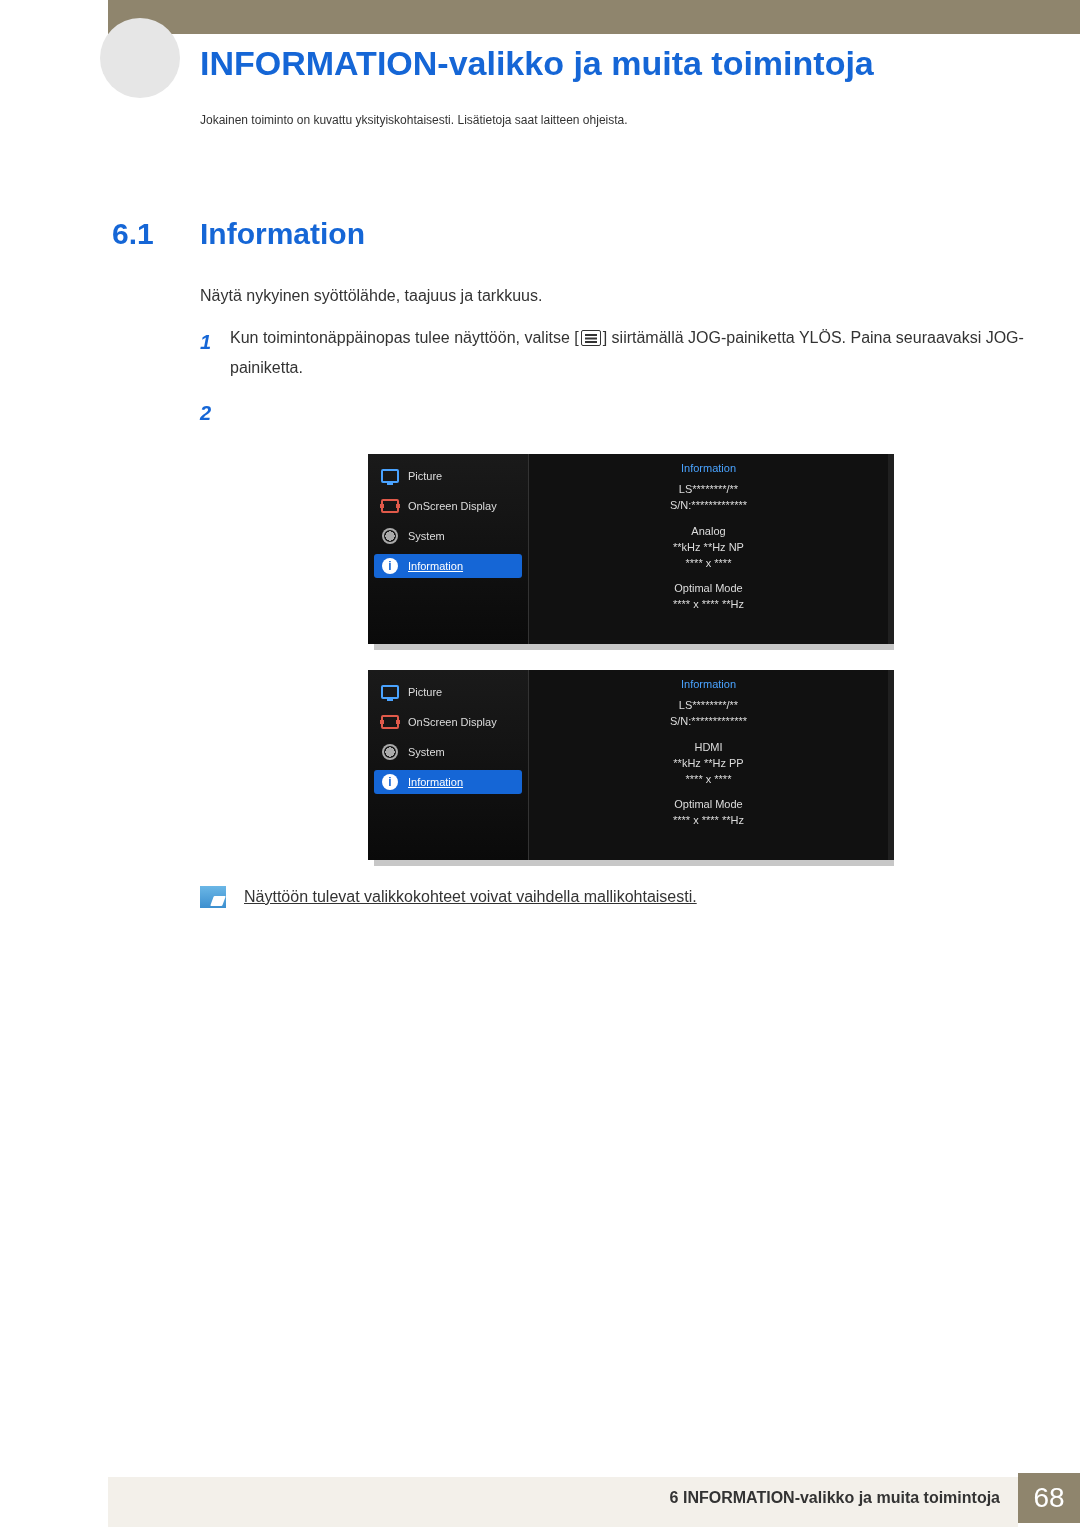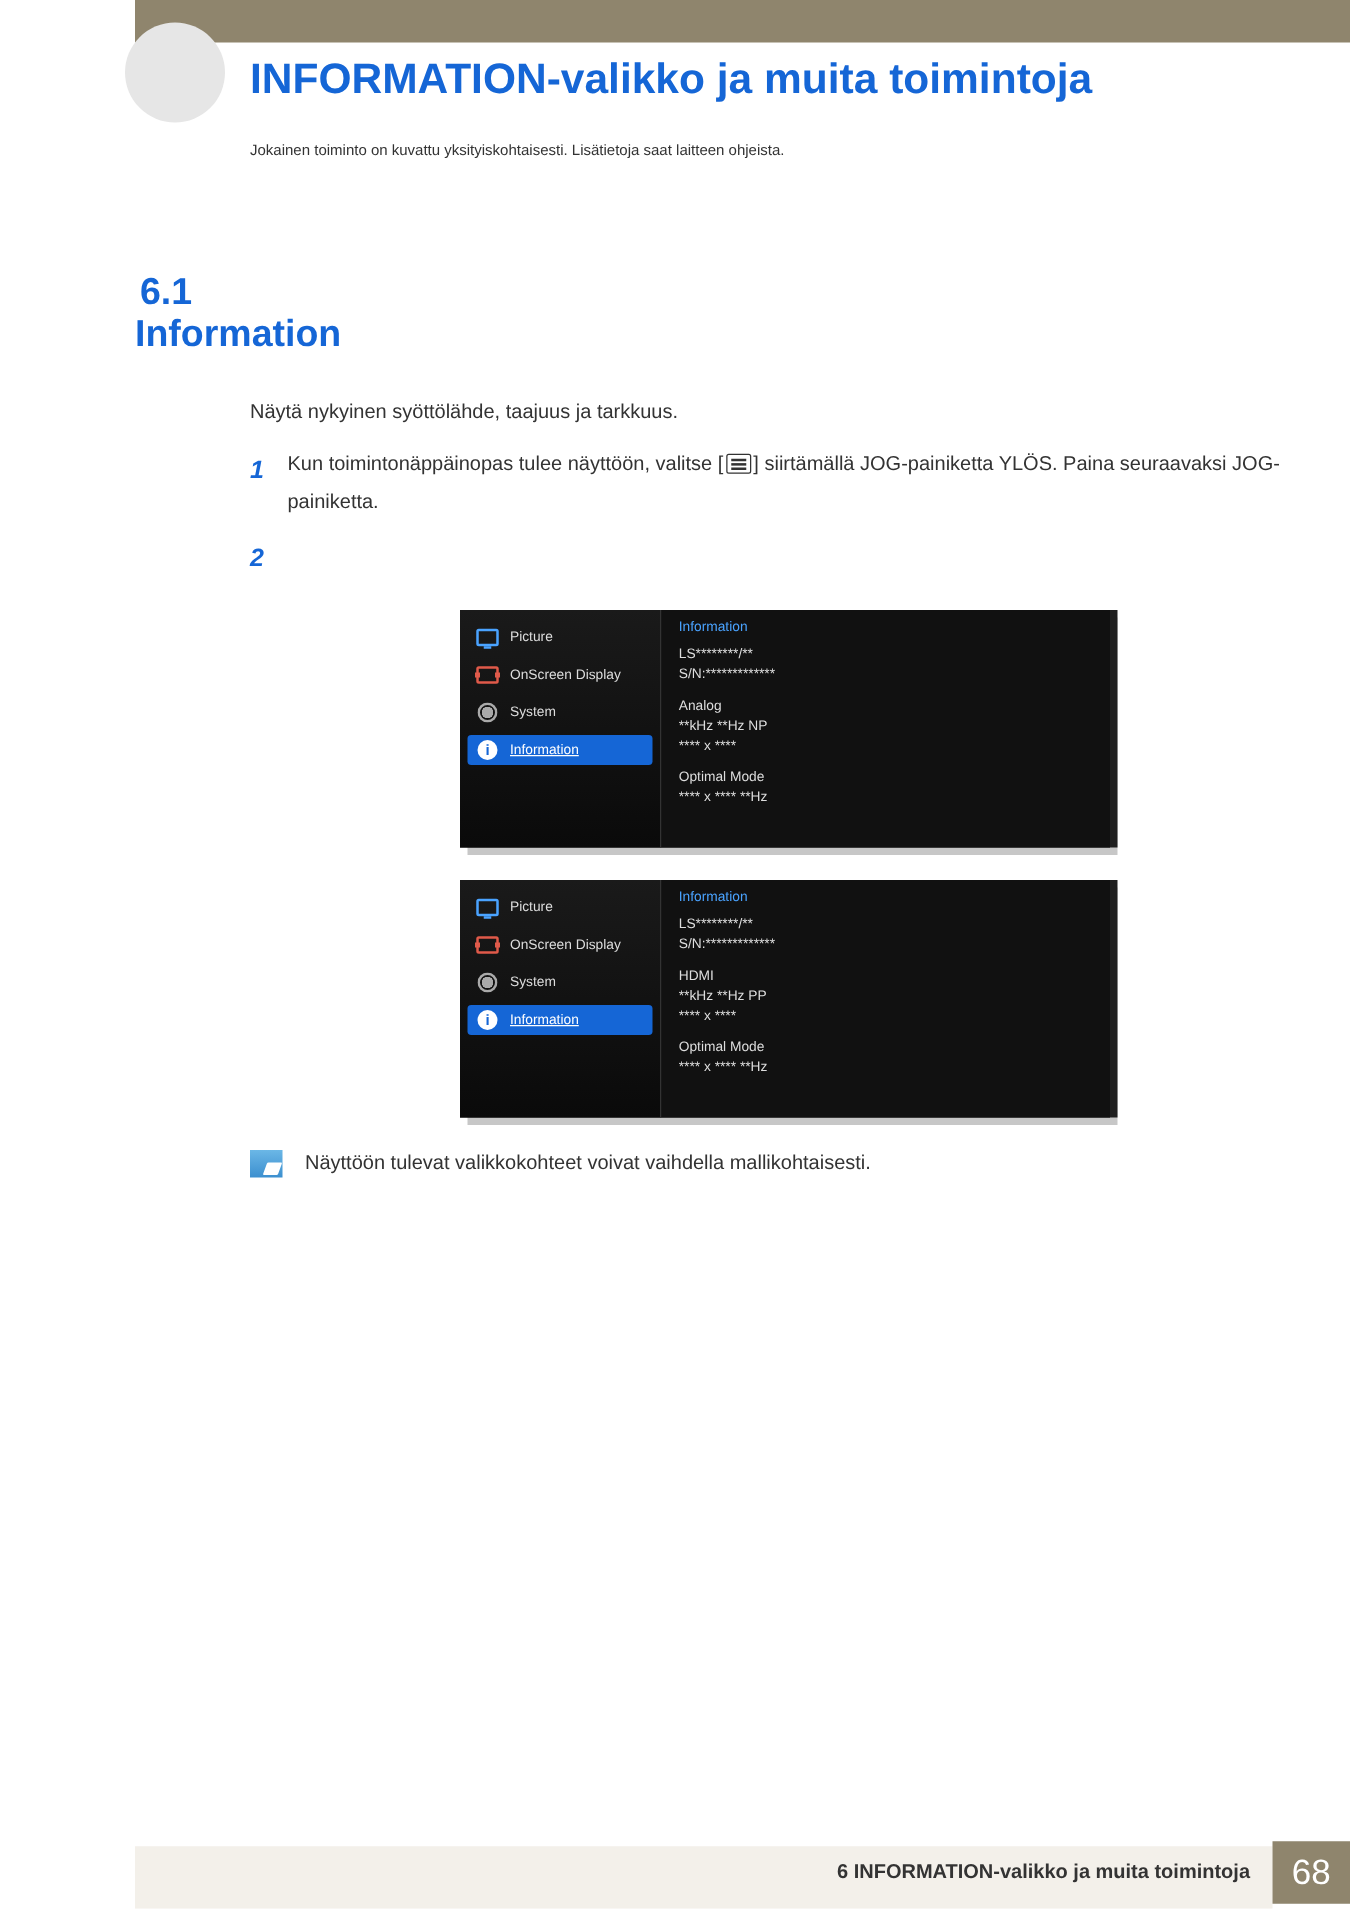--- a/index.html
+++ b/index.html
@@ -5,51 +5,51 @@
   * { box-sizing: border-box; margin: 0; padding: 0; }
   html, body { width: 1080px; height: 1527px; background: #fff; font-family: Arial, Helvetica, sans-serif; color: #333; }
   .page { position: relative; width: 1080px; height: 1527px; }
   .top-bar { position: absolute; top: 0; left: 108px; width: 972px; height: 34px; background: #8f856d; }
   .top-left-white { position: absolute; top: 0; left: 0; width: 108px; height: 34px; background: #fff; }
   
   .chapter-bubble { position: absolute; top: 18px; left: 100px; width: 80px; height: 80px; border-radius: 50%; background: #e6e6e6; overflow: hidden; }
   .content { position: absolute; top: 38px; left: 108px; right: 0; bottom: 70px; padding-right: 40px; }
   .chapter-title { color: #1566d6; font-size: 34px; font-weight: 700; padding-left: 92px; padding-top: 6px; }
   .intro { font-size: 12px; color: #333; padding-left: 92px; margin-top: 30px; }
-  .section-row { display: flex; align-items: baseline; margin-top: 90px; flex-direction: column; }
+  .section-row { display: flex; align-items: baseline; margin-top: 90px; }
   .section-num { color: #1566d6; font-size: 30px; font-weight: 700; width: 92px; padding-left: 4px; }
   .section-title { color: #1566d6; font-size: 30px; font-weight: 700; }
   .section-desc { font-size: 16px; color: #333; margin-left: 92px; margin-top: 36px; }
   .subsection-row { margin-left: 92px; margin-top: 32px; }
   .subsection-num { color: #1566d6; font-size: 18px; font-weight: 700; display: inline-block; margin-right: 12px; }
   .subsection-title { color: #1566d6; font-size: 18px; font-weight: 700; display: inline; }
   .steps { margin-left: 92px; margin-top: 18px; }
   .step { display: flex; margin-top: 10px; line-height: 1.9; }
   .step-num { color: #1566d6; font-size: 20px; font-style: italic; font-weight: 700; width: 30px; flex-shrink: 0; }
   .step-body { font-size: 16px; color: #333; }
   .information-word { color: #e06a1a; font-weight: 700; }
   .menu-icon-inline { display: inline-block; vertical-align: -3px; width: 20px; height: 16px; border: 1.5px solid #333; border-radius: 2px; position: relative; margin: 0 2px; }
   .menu-icon-inline::before { content: ""; position: absolute; left: 3px; right: 3px; top: 3px; height: 2px; background: #333; box-shadow: 0 3.5px 0 #333, 0 7px 0 #333; }
 
   
-  .osd-wrap { margin-left: 260px; margin-top: 22px; display: flex; flex-direction: column; gap: 26px; }
+  .osd-wrap { margin-left: 260px; margin-top: 22px; display: flex; flex-direction: column; gap: 26px; text-align: center; }
   .osd { width: 520px; height: 190px; background: #000; position: relative; display: flex; box-shadow: 6px 6px 0 #c7c7c7; }
   .osd-left { width: 160px; background: linear-gradient(#1a1a1a,#0a0a0a); padding: 10px 6px; display: flex; flex-direction: column; gap: 6px; }
   .osd-item { display: flex; align-items: center; gap: 8px; padding: 4px 6px; font-size: 11px; color: #ddd; border-radius: 3px; }
   .osd-item.selected { background: #1566d6; color: #fff; }
   .osd-item.selected .osd-label { text-decoration: underline; }
   .osd-icon { width: 20px; height: 16px; flex-shrink: 0; display: flex; align-items: center; justify-content: center; }
   .osd-right { flex: 1; background: #111; border-left: 1px solid #333; padding: 8px 14px; position: relative; }
   .osd-pane-title { color: #4aa3ff; font-size: 11px; }
   .osd-info-block { margin-top: 8px; color: #ddd; font-size: 11px; line-height: 1.45; }
   .osd-group { margin-top: 10px; }
   .osd-right-edge { position: absolute; right: -6px; top: 0; bottom: 0; width: 6px; background: #202020; }
 
   
-  .note-row { display: flex; align-items: center; margin-left: 92px; margin-top: 26px; gap: 18px; }
+  .note-row { display: flex; align-items: center; margin-left: 92px; margin-top: 26px; gap: 18px; text-decoration: underline; }
   .note-icon { width: 26px; height: 22px; background: linear-gradient(#6bb7e6,#3c8fcf); position: relative; flex-shrink: 0; }
   .note-icon::after { content: ""; position: absolute; right: 2px; bottom: 2px; width: 12px; height: 10px; background: #fff; transform: skewX(-20deg); border-radius: 1px; }
   .note-text { font-size: 16px; color: #333; }
 
   
   .footer { position: absolute; left: 0; right: 0; bottom: 4px; height: 50px; display: flex; align-items: stretch; }
   .footer-spacer { flex: 1; display: flex; align-items: center; justify-content: flex-end; padding-right: 18px; font-size: 16px; color: #333; font-weight: 700; background: transparent; }
   .footer-spacer .footer-text { font-weight: 700; }
   .footer-pagenum { width: 62px; background: #8f856d; color: #fff; display: flex; align-items: center; justify-content: center; font-size: 28px; font-weight: 400; }
   .footer-bar-behind { position: absolute; left: 108px; right: 62px; bottom: 0; height: 50px; background: #f3f0ea; }

